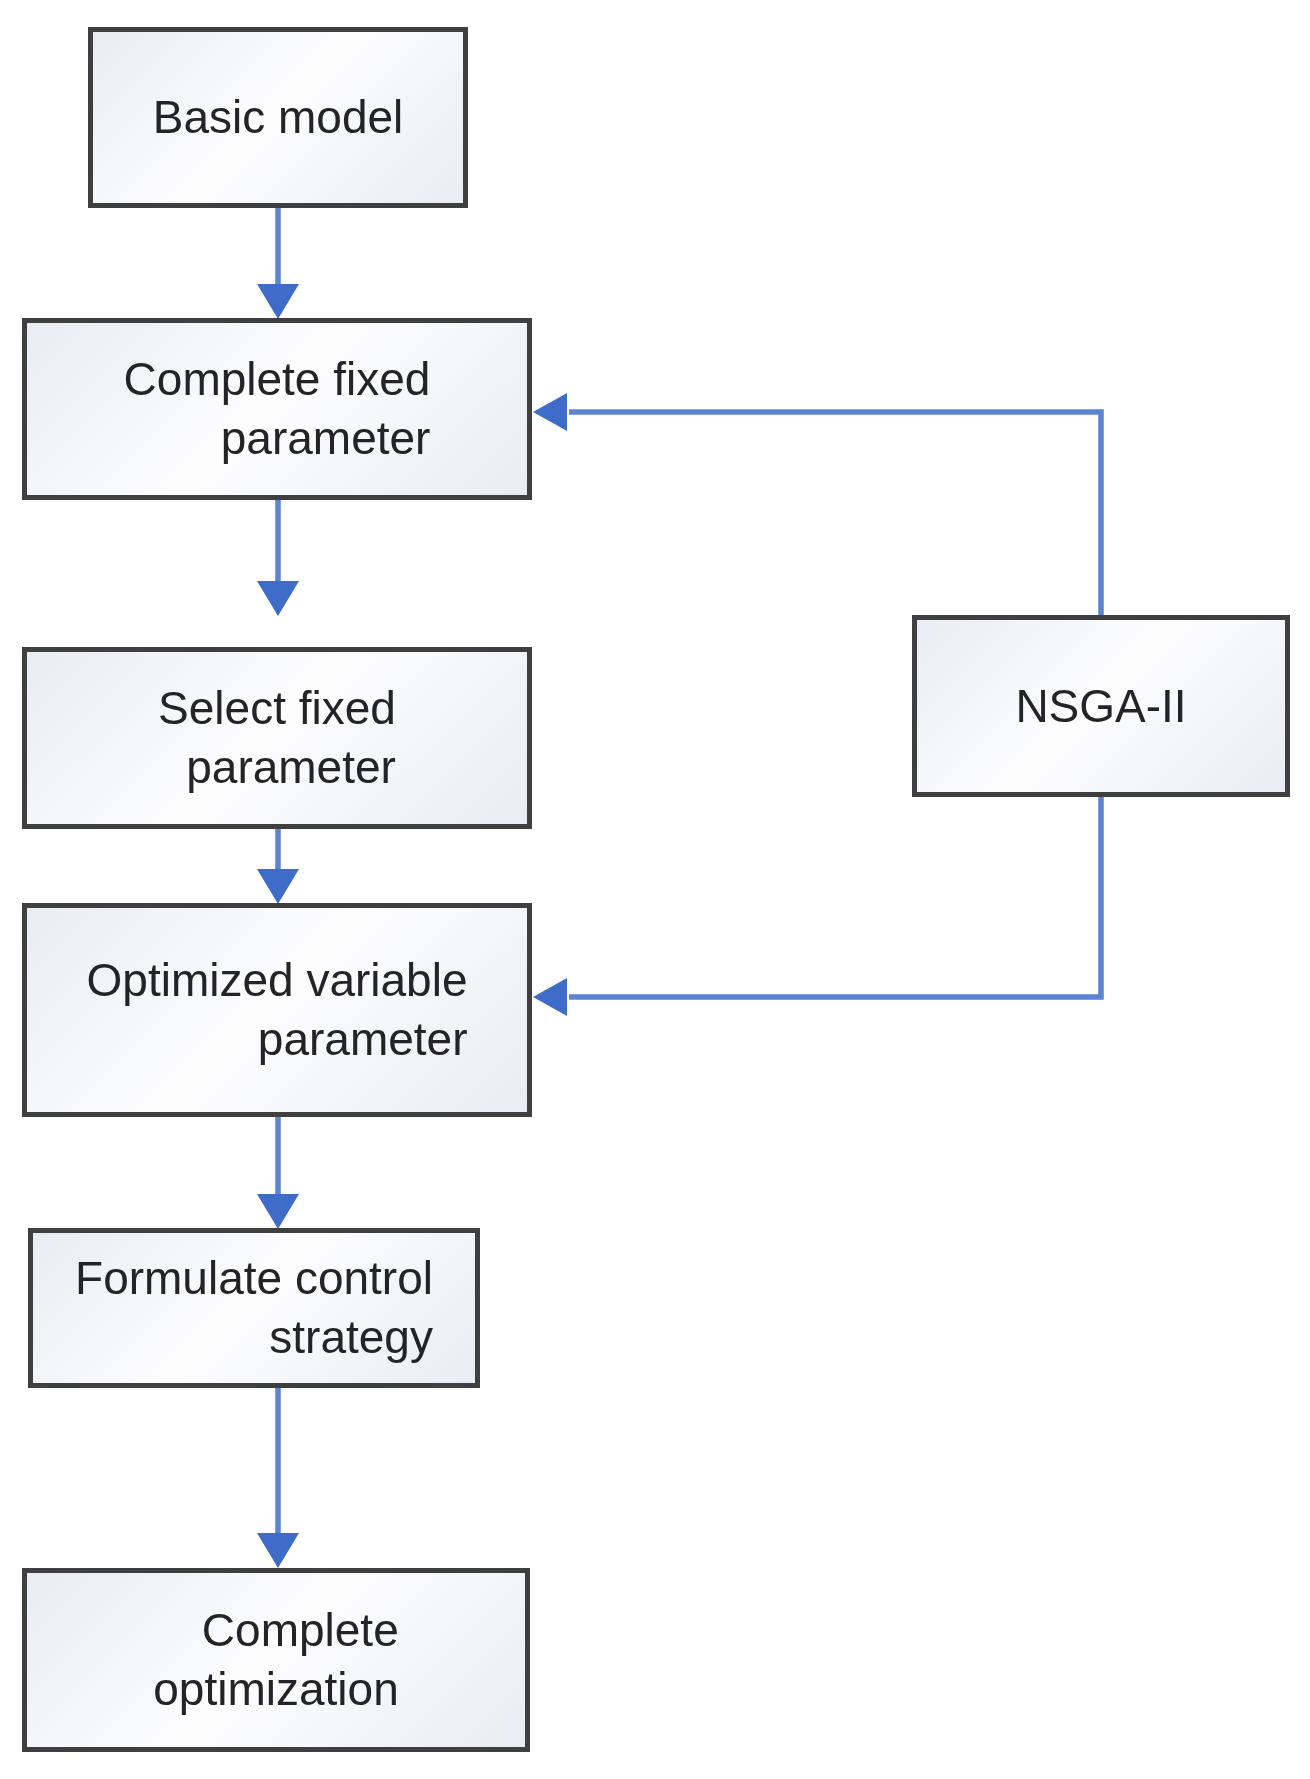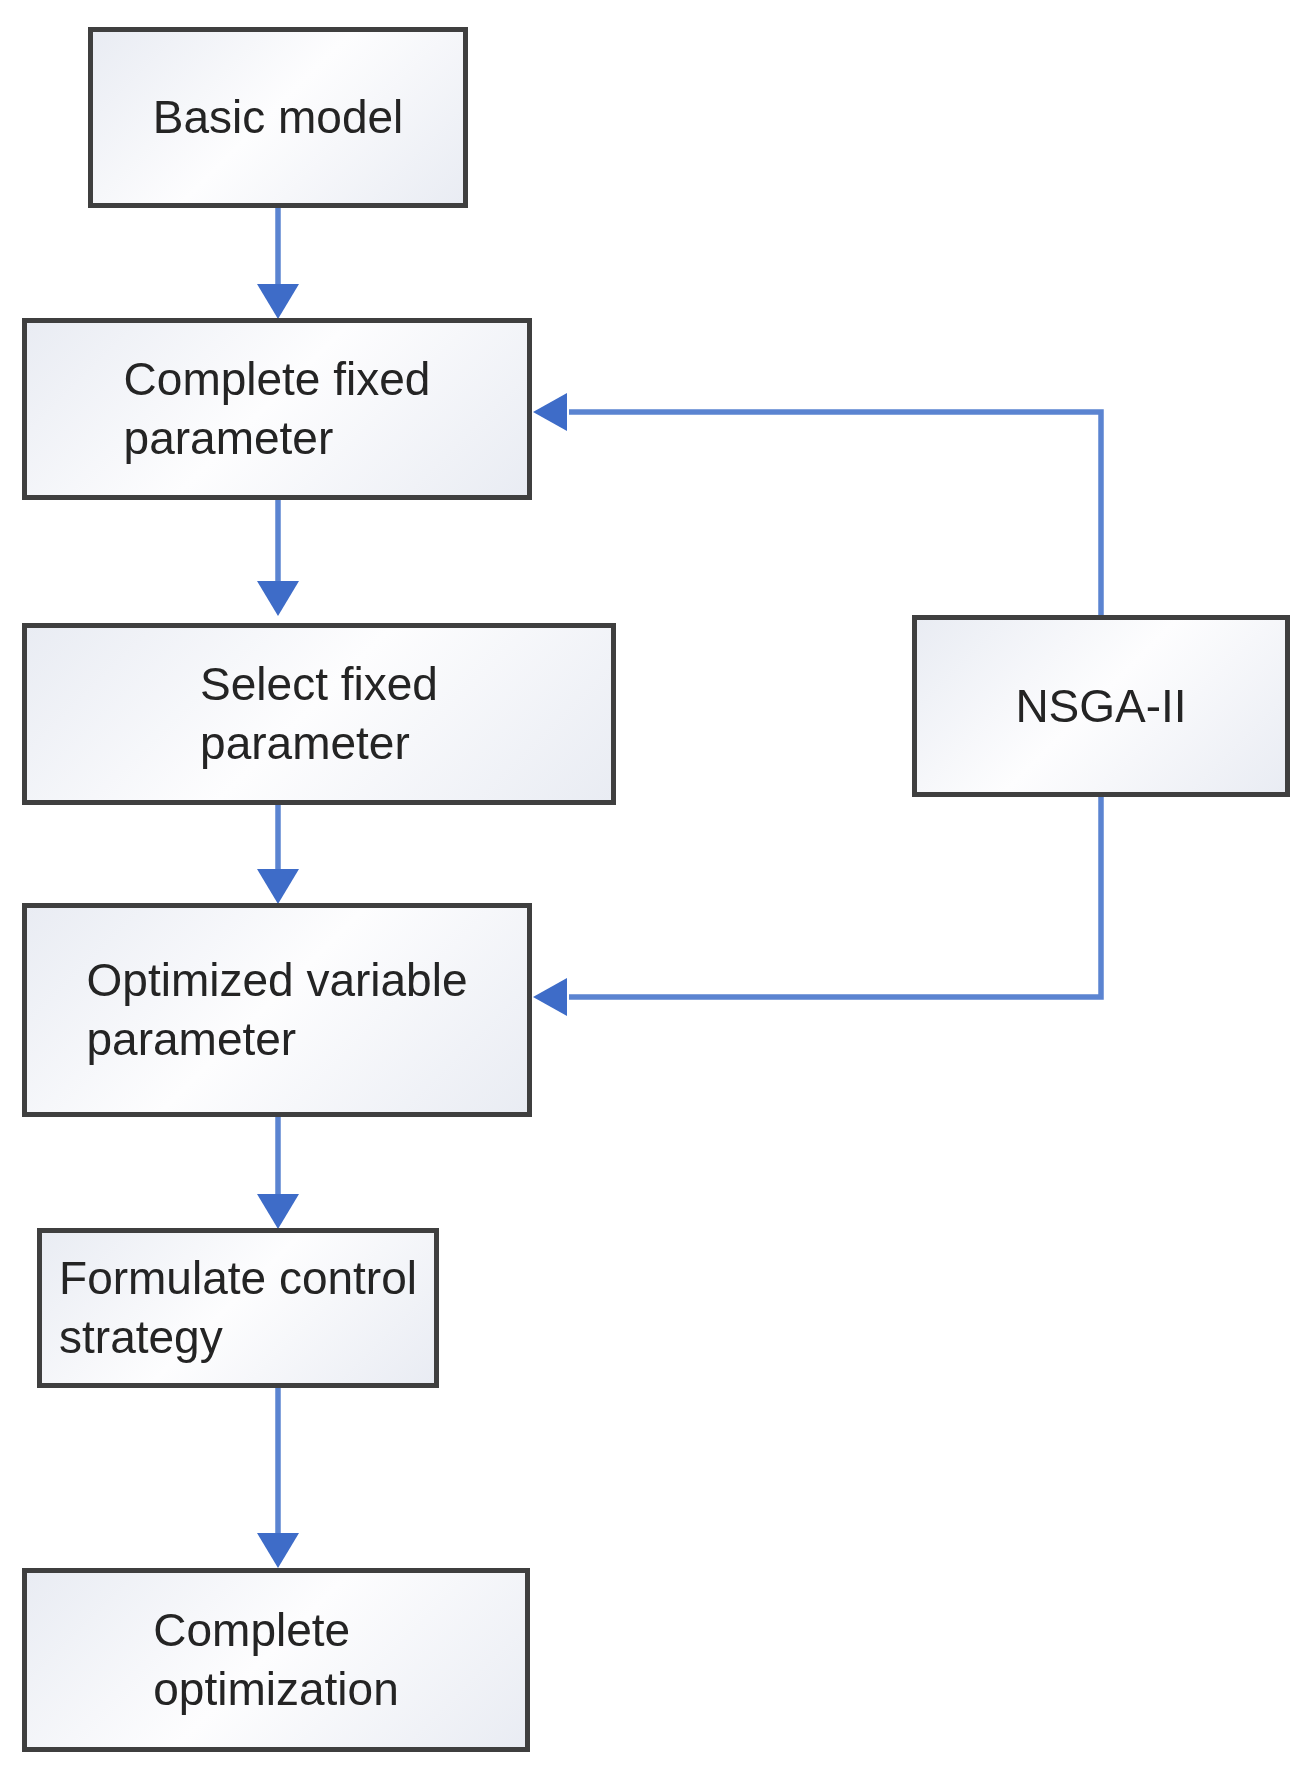--- a/index.html
+++ b/index.html
@@ -28,21 +28,21 @@
     position: absolute;
     box-sizing: border-box;
     border: 5px solid var(--box-border);
     background: linear-gradient(135deg,
       var(--box-fill-shade) 0%,
       var(--box-fill-light) 48%,
       var(--box-fill-shade) 100%);
     display: flex;
     align-items: center;
     justify-content: center;
-    text-align: left;
+    text-align: right;
     font-size: 46px;
     line-height: 1.28;
     color: var(--text);
     white-space: pre-line;
   }
   svg.connectors {
     position: absolute;
     left: 0;
     top: 0;
     width: 1310px;
@@ -104,31 +104,31 @@
 
   <div class="node" style="left:88px; top:27px; width:380px; height:181px;">
     <span>Basic model</span>
   </div>
 
   <div class="node" style="left:22px; top:318px; width:510px; height:182px;">
     <span>Complete fixed
 parameter</span>
   </div>
 
-  <div class="node" style="left:22px; top:623px; width:594px; height:182px;">
+  <div class="node" style="left:22px; top:647px; width:510px; height:182px;">
     <span>Select fixed
 parameter</span>
   </div>
 
   <div class="node" style="left:22px; top:903px; width:510px; height:214px;">
     <span>Optimized variable
 parameter</span>
   </div>
 
-  <div class="node" style="left:37px; top:1228px; width:402px; height:160px;">
+  <div class="node" style="left:28px; top:1228px; width:452px; height:160px;">
     <span>Formulate control
 strategy</span>
   </div>
 
   <div class="node" style="left:22px; top:1568px; width:508px; height:184px;">
     <span>Complete
 optimization</span>
   </div>
 
   <div class="node" style="left:912px; top:615px; width:378px; height:182px;">

